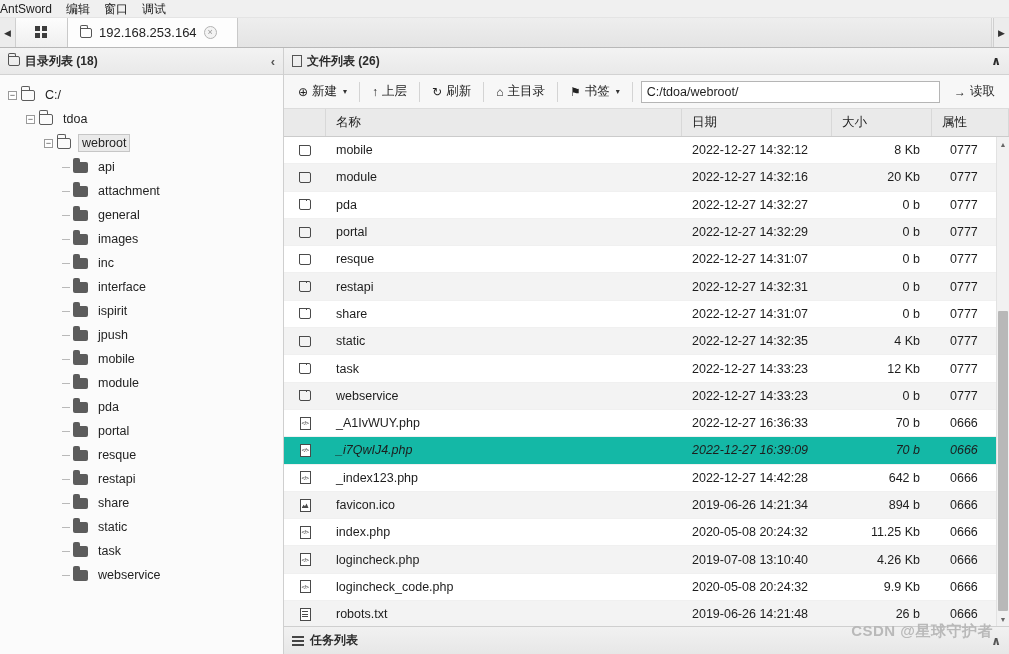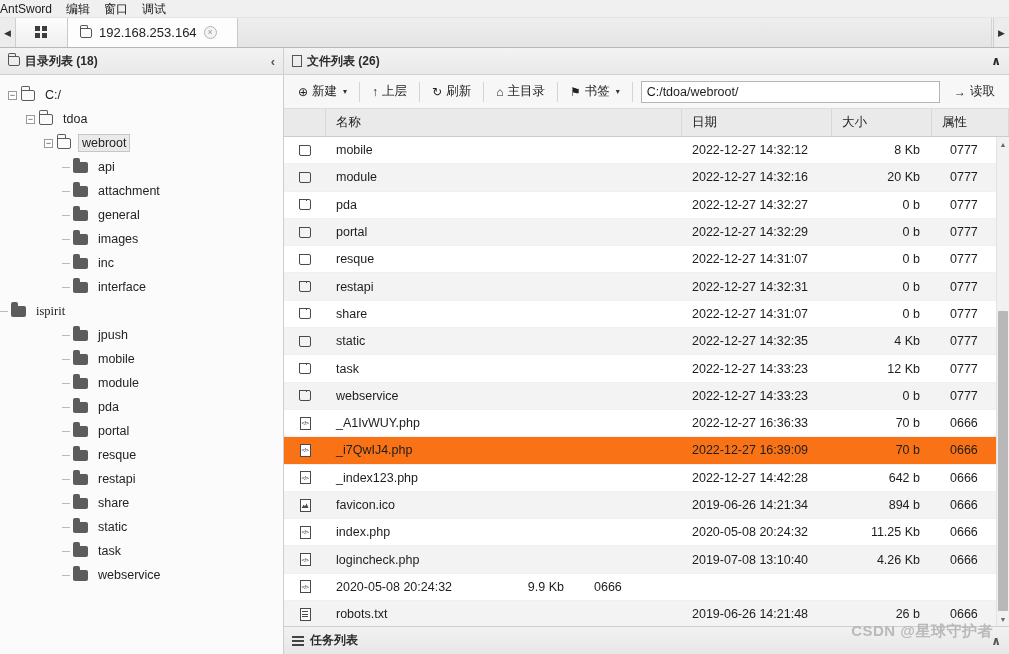--- a/index.html
+++ b/index.html
@@ -270,21 +270,21 @@
   .row {
     display: flex;
     height: 27.3px;
     align-items: center;
     font-size: 12.5px;
     color: #1d1d1d;
     border-bottom: 1px solid #f0f0f0;
   }
   .row.odd { background: #ffffff; }
   .row.even { background: #f3f3f3; }
-  .row.sel { background: #f97316; }
+  .row.sel { background: #14b8a6; font-style: italic; }
   .row .cell { padding-left: 10px; overflow: hidden; white-space: nowrap; }
   .row .c-icon { display: flex; align-items:center; justify-content:center; padding-left:0; }
   .row .c-date { text-align: left; }
   .row .c-size { text-align: right; padding-right: 12px; padding-left: 0; }
   .row .c-attr { text-align: left; padding-left: 18px; }
 
   
   .ic-folder {
     width: 12px; height: 11px;
     border: 1.3px solid #4a4a4a;
@@ -443,21 +443,21 @@
           <span style="width: 2px; flex: 0 0 auto;"></span>
           <span class="solidfolder"></span>
           <span class="tlbl">inc</span>
         </div>
         <div class="tnode" style="padding-left: 62px;">
           <span class="dash"></span>
           <span style="width: 2px; flex: 0 0 auto;"></span>
           <span class="solidfolder"></span>
           <span class="tlbl">interface</span>
         </div>
-        <div class="tnode" style=" font-family: Liberation Serif, serif;">
+        <div class="tnode" style="padding-left: 62px;">
           <span class="dash"></span>
           <span style="width: 2px; flex: 0 0 auto;"></span>
           <span class="solidfolder"></span>
           <span class="tlbl">ispirit</span>
         </div>
         <div class="tnode" style="padding-left: 62px;">
           <span class="dash"></span>
           <span style="width: 2px; flex: 0 0 auto;"></span>
           <span class="solidfolder"></span>
           <span class="tlbl">jpush</span>
@@ -719,20 +719,21 @@
               </div>
               <div class="cell c-name">logincheck.php</div>
               <div class="cell c-date">2019-07-08 13:10:40</div>
               <div class="cell c-size">4.26 Kb</div>
               <div class="cell c-attr">0666</div>
             </div>
             <div class="row odd">
               <div class="cell c-icon">
                 <span class="ic-file code"></span>
               </div>
+              <div class="cell c-name">logincheck_code.php</div>
               <div class="cell c-date">2020-05-08 20:24:32</div>
               <div class="cell c-size">9.9 Kb</div>
               <div class="cell c-attr">0666</div>
             </div>
             <div class="row even">
               <div class="cell c-icon">
                 <span class="ic-file txt"></span>
               </div>
               <div class="cell c-name">robots.txt</div>
               <div class="cell c-date">2019-06-26 14:21:48</div>

